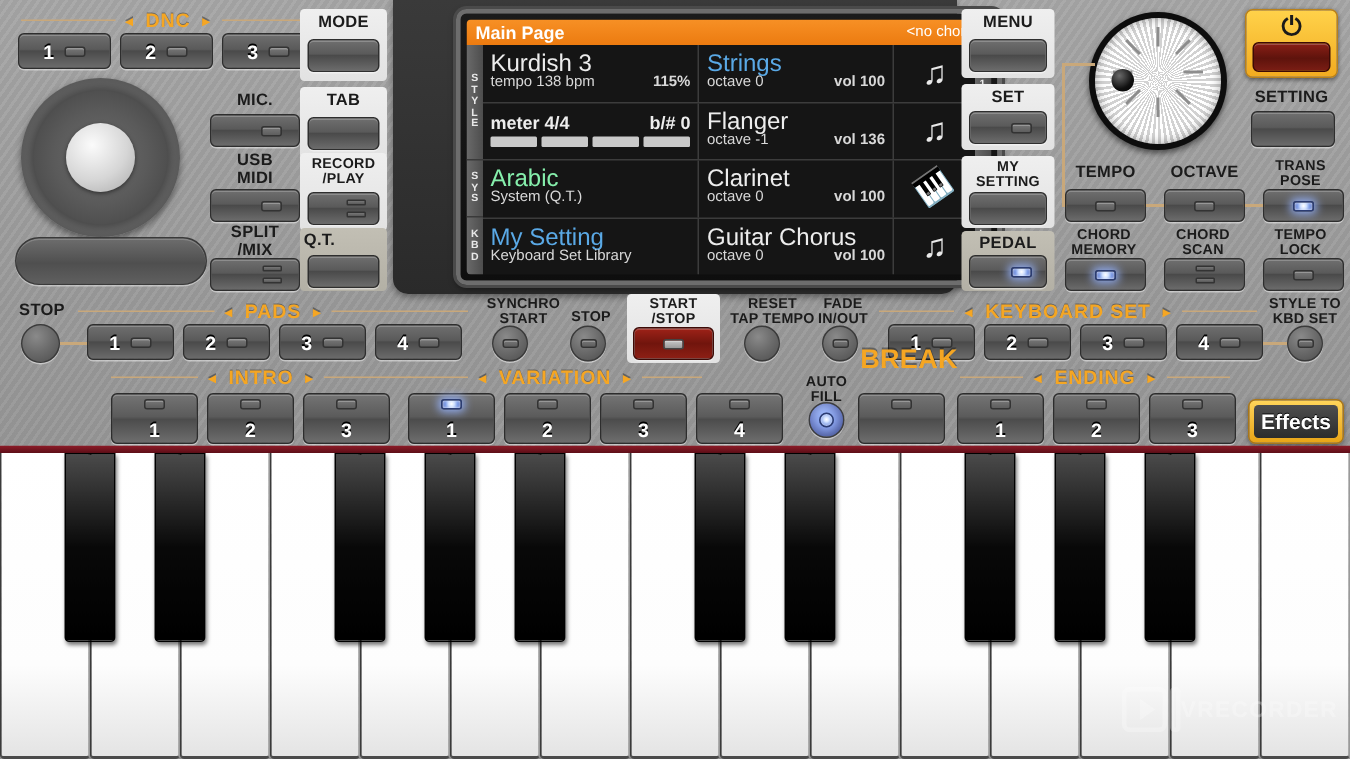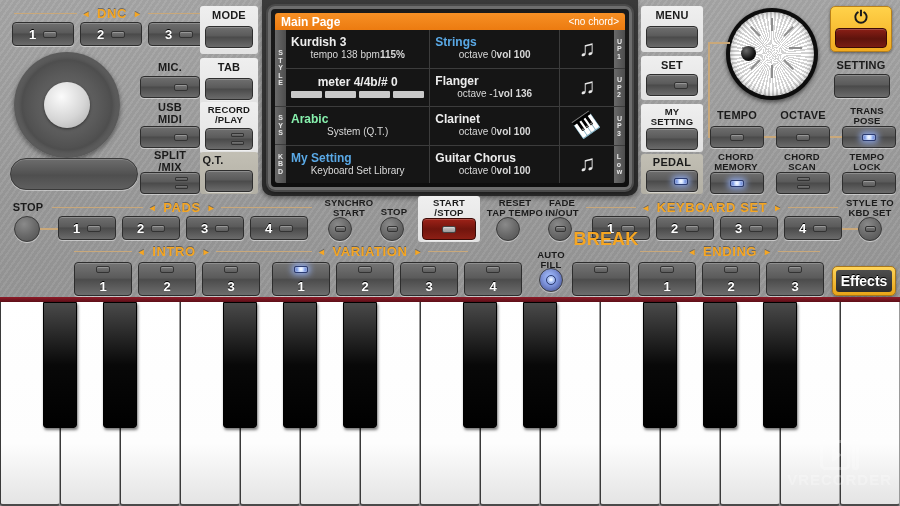--- a/index.html
+++ b/index.html
@@ -87,20 +87,21 @@
   .wire { position: absolute; background: #c9a87a; }
 
   
   #lcd {
     position: absolute;
     background: linear-gradient(180deg,#1b1b1b,#0e0e0e);
     border: 3px solid #6d6d6d;
     border-radius: 7px;
     box-shadow: 0 0 0 2px #4a4a4a, 0 2px 5px rgba(0,0,0,.6);
     overflow: hidden;
+    margin-left: 36px;
   }
   #lcd .bezel {
     position: absolute; inset: 4px;
     background: #151515; border-radius: 3px; overflow: hidden;
     display: flex; flex-direction: column;
   }
   .lcd-title {
     height: 17px; flex: 0 0 17px;
     background: linear-gradient(180deg,#f79025 0%, #ec7b10 100%);
     display: flex; align-items: center; justify-content: space-between;
@@ -118,24 +119,24 @@
   .sidecol .scell {
     display: flex; flex-direction: column; align-items: center; justify-content: center;
     line-height: 7.5px; border-bottom: 1px solid #3a3a3a; overflow: hidden;
   }
   .rowsarea { flex: 1 1 auto; display: flex; flex-direction: column; }
   .lrow { flex: 1 1 0; display: flex; border-bottom: 1px solid #3c3c3c; min-height: 0; }
   .lrow:last-child { border-bottom: none; }
   .cellA { flex: 0 0 44%; padding: 2px 5px; border-right: 1px solid #3c3c3c; display: flex; flex-direction: column; justify-content: center; }
   .cellB { flex: 1 1 auto; padding: 2px 5px; border-right: 1px solid #3c3c3c; display: flex; flex-direction: column; justify-content: center; }
   .cellC { flex: 0 0 54px; display: flex; align-items: center; justify-content: center; }
-  .l1 { font-size: 12px; font-weight: bold; color: #ededed; line-height: 13px; white-space: nowrap; }
+  .l1 { font-size: 16px; font-weight: normal; color: #ededed; line-height: 13px; white-space: nowrap; }
   .l1.blue { color: #5aa9e6; }
   .l1.green { color: #86efac; }
-  .l2 { font-size: 10px; color: #d8d8d8; display: flex; justify-content: center; line-height: 12px; white-space: nowrap; }
+  .l2 { font-size: 10px; color: #d8d8d8; display: flex; justify-content: space-between; line-height: 12px; white-space: nowrap; }
   .l2 b { font-weight: bold; }
   .beatbar { display: flex; gap: 3px; margin-top: 3px; }
   .beatbar span { flex: 1 1 0; height: 7px; background: #c9c9c9; border-radius: 1px; }
   .icon-note { color: #e9e9e9; font-size: 22px; line-height: 22px; }
   .icon-clar { color: #d8d8d8; font-size: 19px; line-height: 19px; transform: rotate(-35deg); display: inline-block; }
   .lcd-foot {
     height: 13px; flex: 0 0 13px;
     background: linear-gradient(180deg,#d9d9d9,#bcbcbc);
     color: #1a1a1a; font-size: 9px;
     display: flex; align-items: center; padding: 0 4px;
@@ -282,21 +283,21 @@
     background: linear-gradient(180deg,#4a4a4a 0%, #252525 28%, #080808 50%, #000 100%);
     border: 1px solid #000;
     border-radius: 0 0 3px 3px;
     box-shadow: 1px 2px 3px rgba(0,0,0,.55);
     z-index: 5; cursor: pointer;
   }
 
   
   #wm {
     position: absolute; right: 8px; bottom: 18px;
-    display: flex; flex-direction: column; align-items: center;
+    display: flex; flex-direction: row; align-items: center;
     opacity: .28; pointer-events: none;
   }
   #wm .marks { display: flex; align-items: center; gap: 2px; }
   #wm .bx {
     width: 30px; height: 30px; border: 3px solid #fff; border-radius: 5px;
     display: flex; align-items: center; justify-content: center;
   }
   #wm .bx .tri {
     width: 0; height: 0; border-left: 10px solid #fff;
     border-top: 7px solid transparent; border-bottom: 7px solid transparent;

